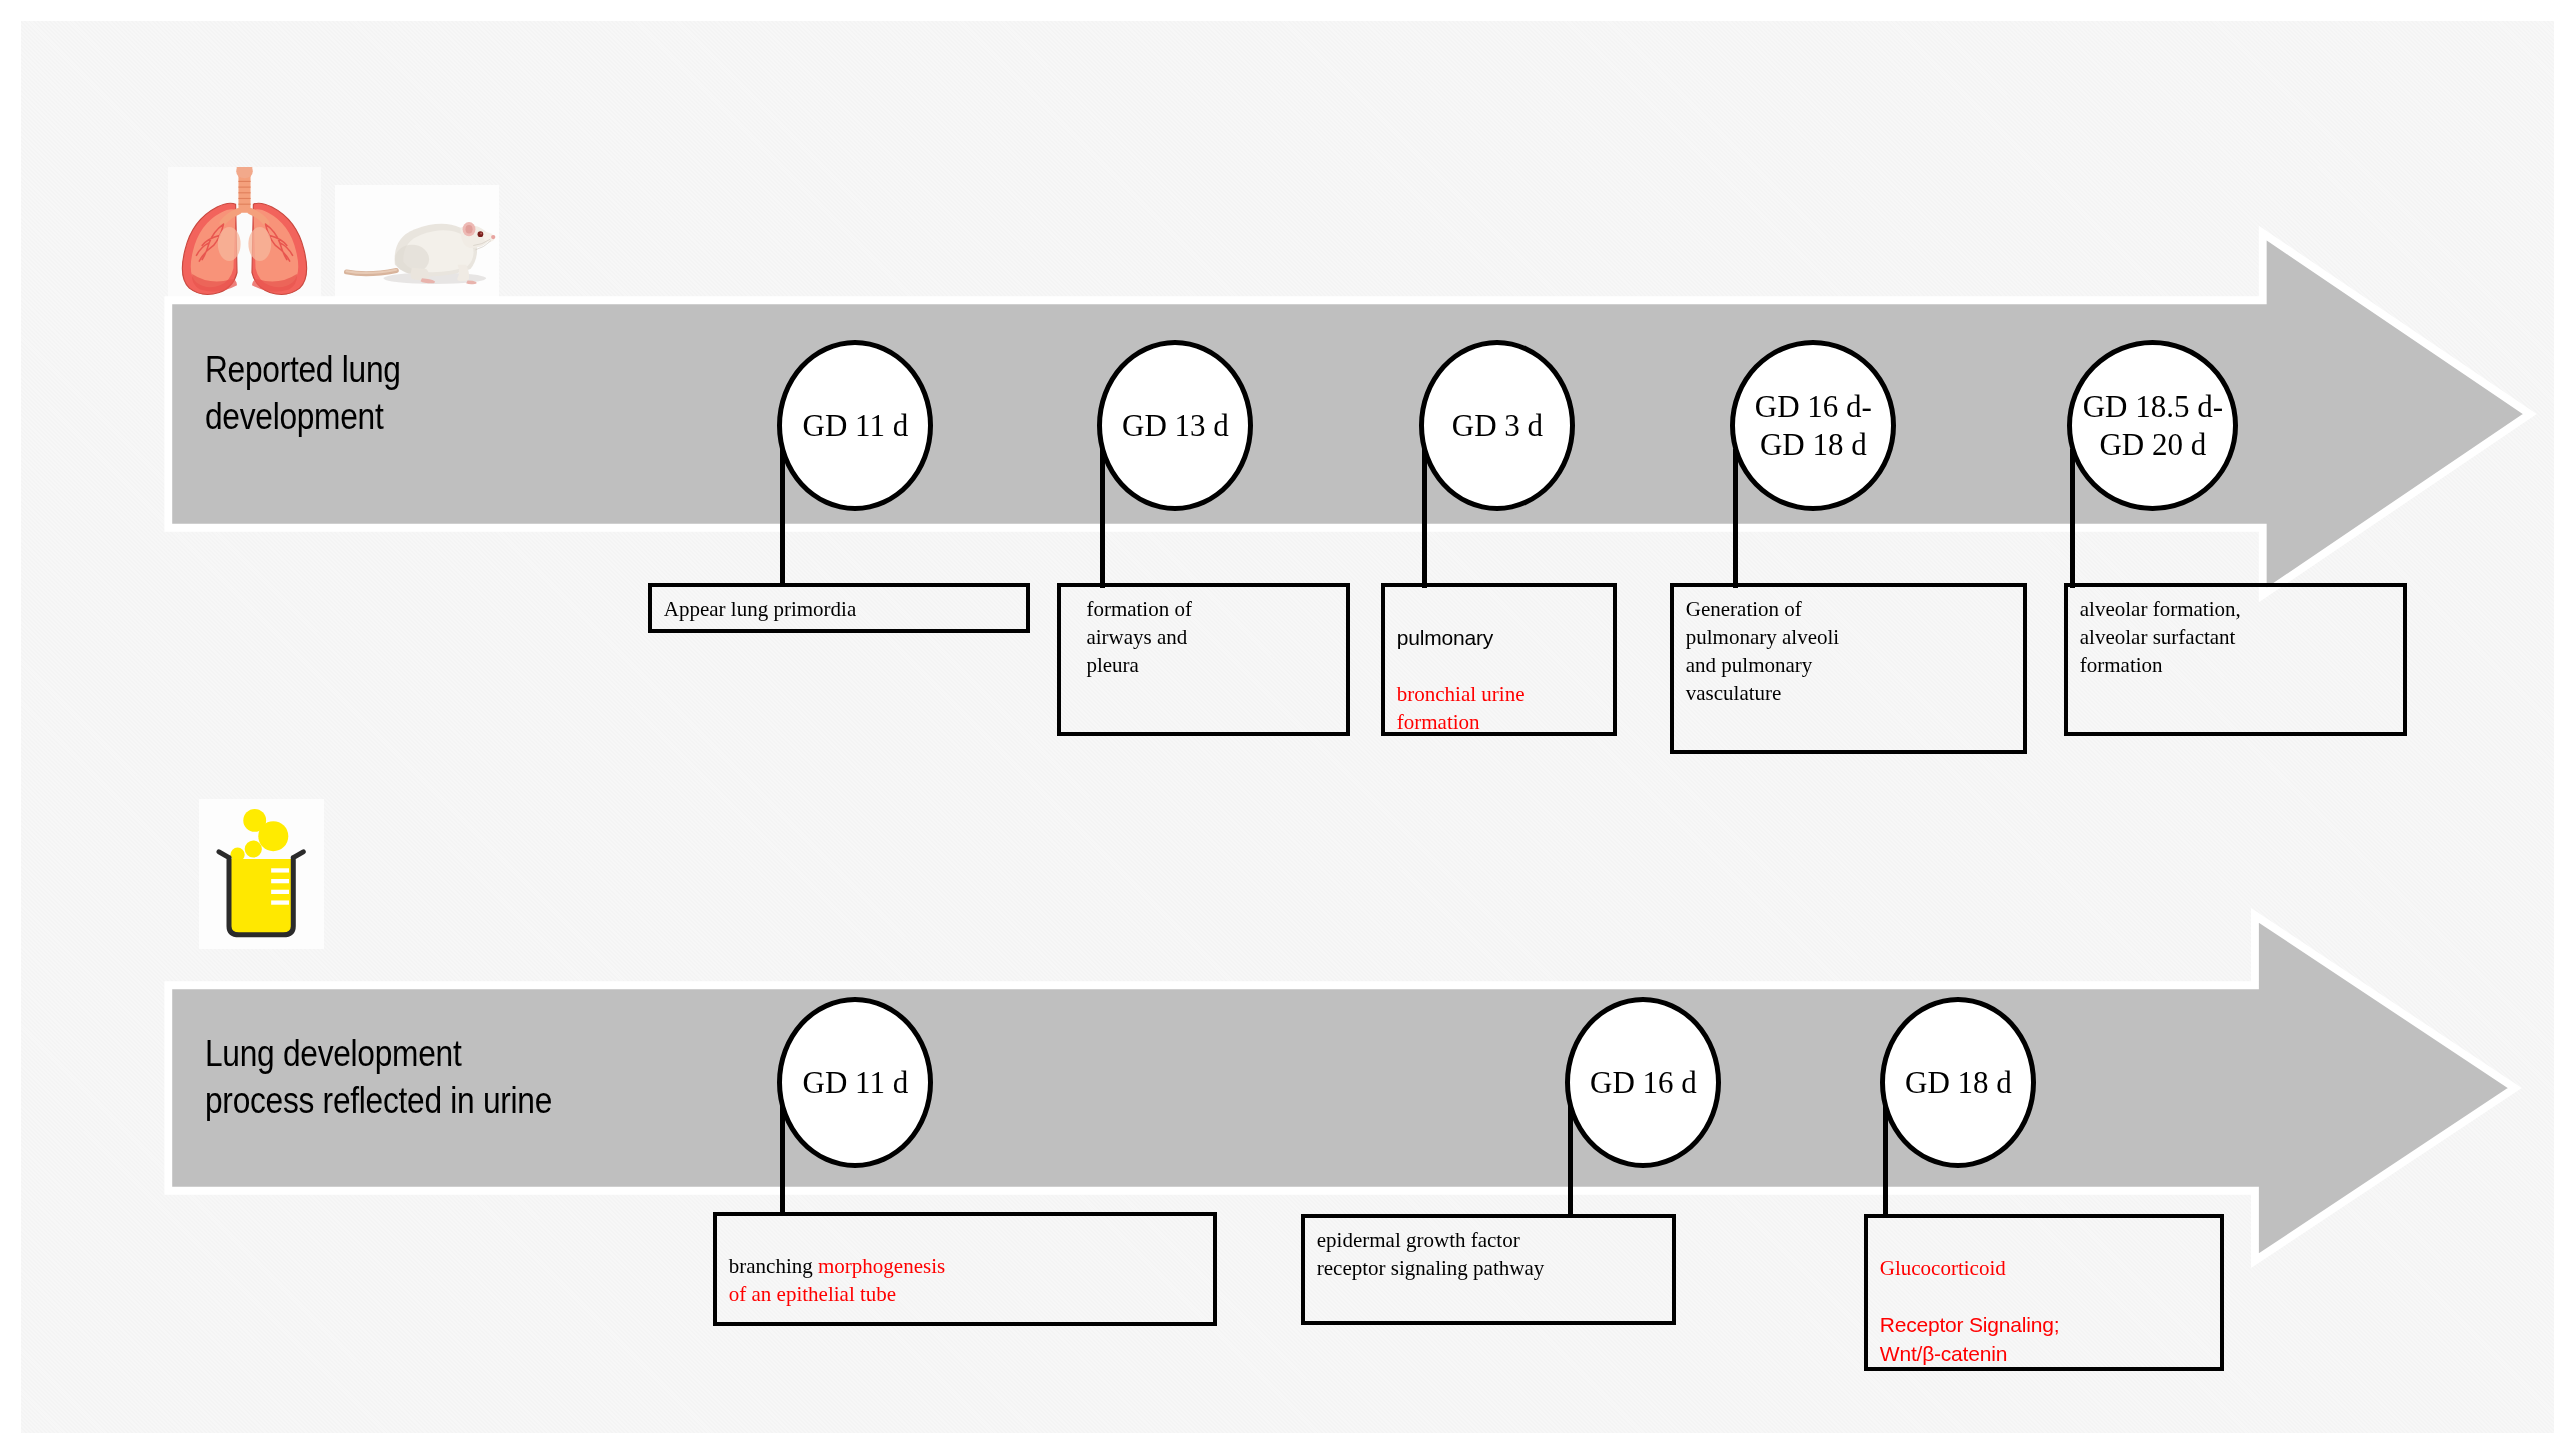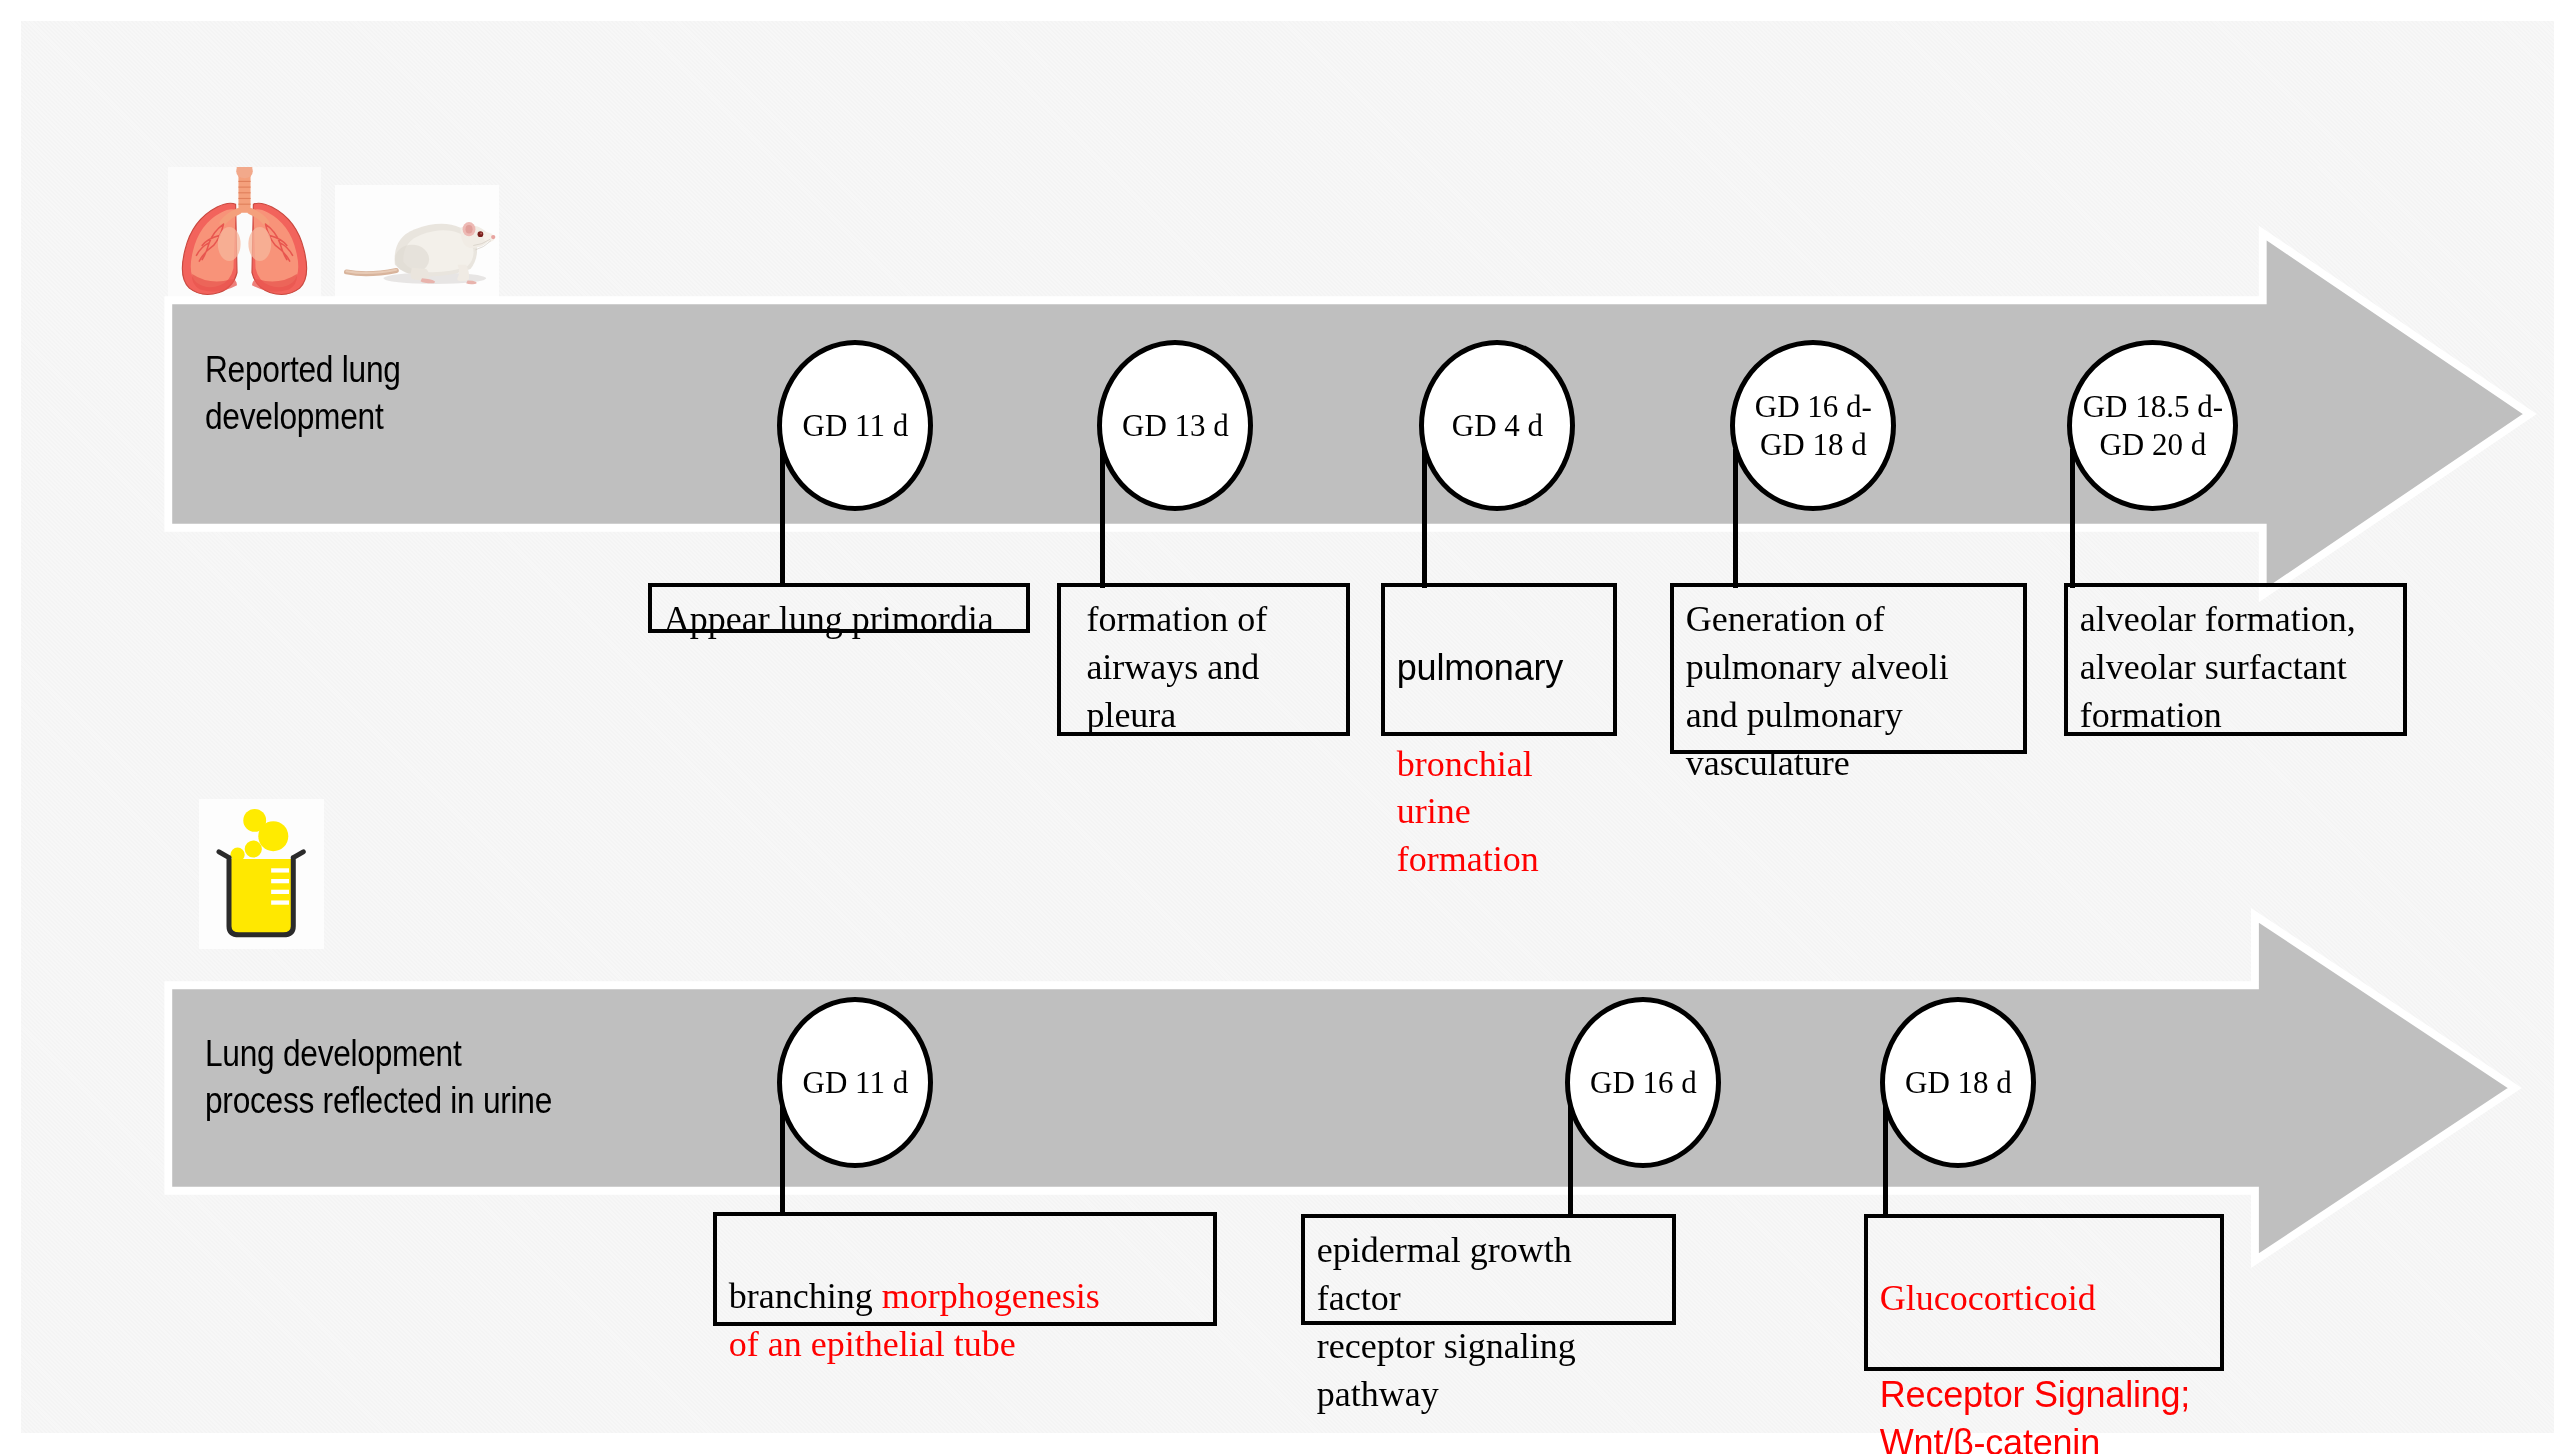--- a/index.html
+++ b/index.html
@@ -60,21 +60,21 @@
     z-index:4;
   }
 
   
   .cbox{
     position:absolute;
     border:4.3px solid #000;
     background:transparent;
     box-sizing:border-box;
     font-family:"Liberation Serif", serif;
-    font-size:36px;
+    font-size:21px;
     line-height:1.33;
     color:#000;
     padding:8.6px 11.4px 7.1px 11.4px;
     white-space:pre-line;
     z-index:6;
   }
   .cbox .red{color:#ff0000;}
   .cbox .sans{font-family:"Liberation Sans", sans-serif; letter-spacing:-0.2px;}
 
   
@@ -201,21 +201,21 @@
     <svg class="arrow-svg" width="2370" height="236" viewBox="0 0 3320 330" preserveAspectRatio="none">
       <path d="M6 6 H2940 V-88 L3314 165 L2940 418 V324 H6 Z" fill="#bfbfbf" stroke="#ffffff" stroke-width="11" stroke-linejoin="miter"></path>
     </svg>
   </div>
 
   <div class="row-label" style="left:184px;top:326px;">Reported lung
 development</div>
 
   <div class="circle" style="left:756px;top:319px;width:156px;height:171px;">GD 11 d</div>
   <div class="circle" style="left:1076px;top:319px;width:156px;height:171px;text-align:right;">GD 13 d</div>
-  <div class="circle" style="left:1398px;top:319px;width:156px;height:171px;">GD 4 d</div>
+  <div class="circle" style="left:1398px;top:319px;width:156px;height:171px;">GD 3 d</div>
   <div class="circle" style="left:1709px;top:319px;width:166px;height:171px;">GD 16 d-
 GD 18 d</div>
   <div class="circle" style="left:2046px;top:319px;width:171px;height:171px;">GD 18.5 d-
 GD 20 d</div>
 
   <div class="leader" style="left:759px;top:428px;height:136px;"></div>
   <div class="leader" style="left:1079px;top:428px;height:139px;"></div>
   <div class="leader" style="left:1401px;top:428px;height:139px;"></div>
   <div class="leader" style="left:1712px;top:428px;height:139px;"></div>
   <div class="leader" style="left:2049px;top:428px;height:139px;"></div>

